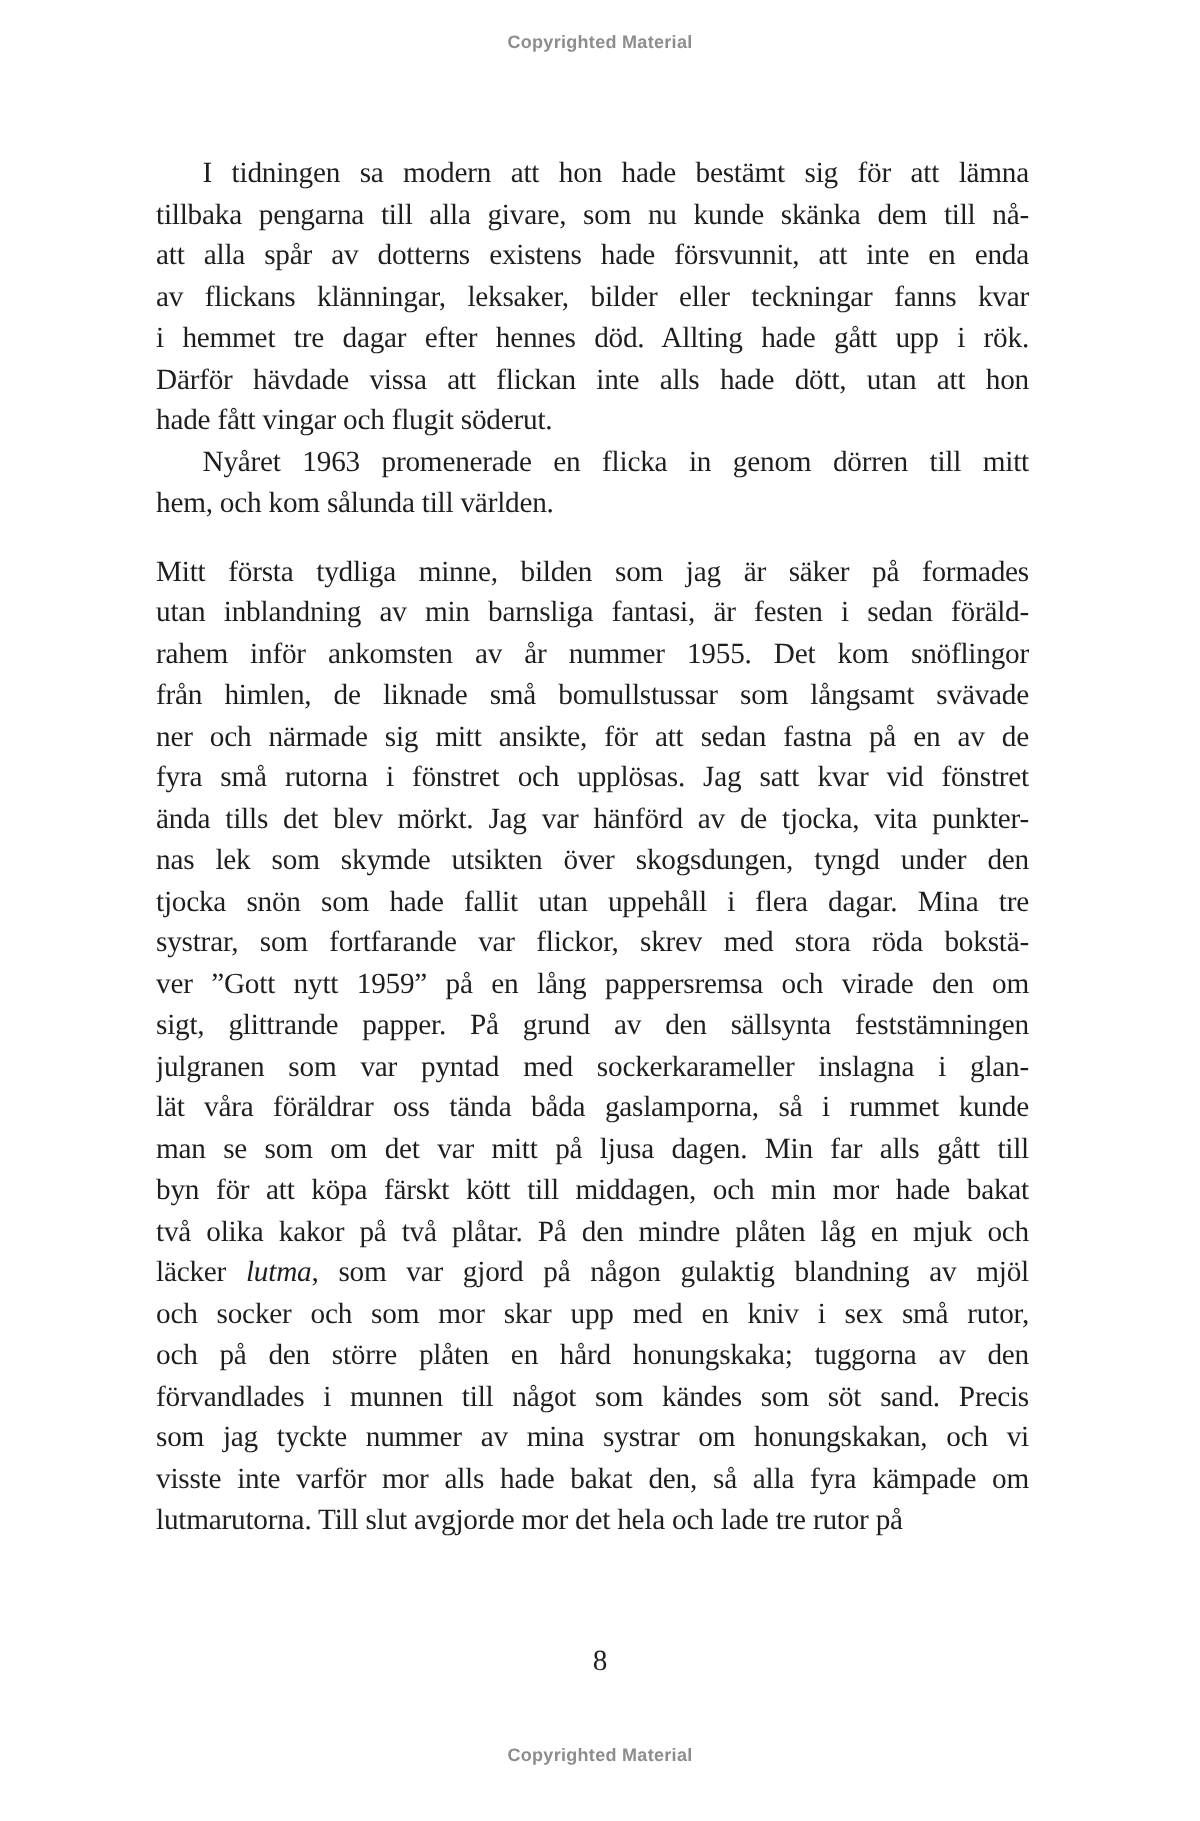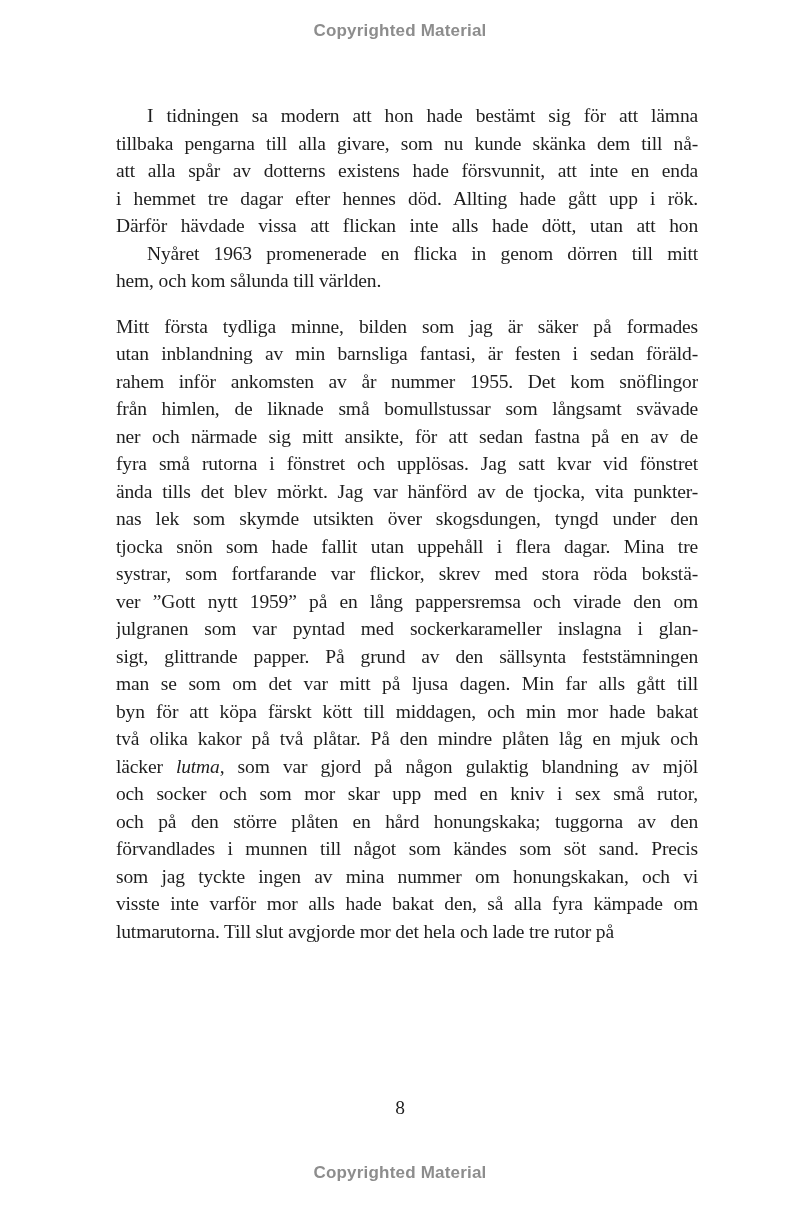--- a/index.html
+++ b/index.html
@@ -11,29 +11,29 @@
     overflow: hidden;
     font-family: "Liberation Serif", serif;
   }
   .notice {
     position: absolute;
     left: 0;
     width: 800px;
     text-align: center;
     font-family: "Liberation Sans", sans-serif;
     font-weight: bold;
-    font-size: 17px;
+    font-size: 12px;
     color: #8d8d8d;
     letter-spacing: 0.2px;
   }
   .notice-top { top: 21px; }
   .notice-bottom { top: 1163px; }
   .text-block {
     position: absolute;
-    left: 116px;
+    left: 104px;
     top: 102px;
     width: 582px;
     color: #1e1e1e;
     font-size: 19.5px;
     line-height: 27.5px;
     letter-spacing: -0.15px;
   }
   .para.space-before { margin-top: 18px; }
   .line {
     height: 27.5px;
@@ -59,49 +59,52 @@
 </head>
 <body>
 
 <div class="notice notice-top">Copyrighted Material</div>
 
 <div class="text-block">
     <div class="para">
       <div class="line indent"><span>I tidningen sa modern att hon hade bestämt sig för att lämna</span></div>
       <div class="line"><span>tillbaka pengarna till alla givare, som nu kunde skänka dem till nå-</span></div>
       <div class="line"><span>att alla spår av dotterns existens hade försvunnit, att inte en enda</span></div>
+      <div class="line"><span>av flickans klänningar, leksaker, bilder eller teckningar fanns kvar</span></div>
       <div class="line"><span>i hemmet tre dagar efter hennes död. Allting hade gått upp i rök.</span></div>
       <div class="line"><span>Därför hävdade vissa att flickan inte alls hade dött, utan att hon</span></div>
+      <div class="line last"><span>hade fått vingar och flugit söderut.</span></div>
     </div>
     <div class="para">
       <div class="line indent"><span>Nyåret 1963 promenerade en flicka in genom dörren till mitt</span></div>
       <div class="line last"><span>hem, och kom sålunda till världen.</span></div>
     </div>
     <div class="para space-before">
       <div class="line"><span>Mitt första tydliga minne, bilden som jag är säker på formades</span></div>
       <div class="line"><span>utan inblandning av min barnsliga fantasi, är festen i sedan föräld-</span></div>
       <div class="line"><span>rahem inför ankomsten av år nummer 1955. Det kom snöflingor</span></div>
       <div class="line"><span>från himlen, de liknade små bomullstussar som långsamt svävade</span></div>
       <div class="line"><span>ner och närmade sig mitt ansikte, för att sedan fastna på en av de</span></div>
       <div class="line"><span>fyra små rutorna i fönstret och upplösas. Jag satt kvar vid fönstret</span></div>
       <div class="line"><span>ända tills det blev mörkt. Jag var hänförd av de tjocka, vita punkter-</span></div>
       <div class="line"><span>nas lek som skymde utsikten över skogsdungen, tyngd under den</span></div>
       <div class="line"><span>tjocka snön som hade fallit utan uppehåll i flera dagar. Mina tre</span></div>
       <div class="line"><span>systrar, som fortfarande var flickor, skrev med stora röda bokstä-</span></div>
       <div class="line"><span>ver ”Gott nytt 1959” på en lång pappersremsa och virade den om</span></div>
+      <div class="line"><span>sigt, glittrande papper. På grund av den sällsynta feststämningen</span></div>
       <div class="line"><span>julgranen som var pyntad med sockerkarameller inslagna i glan-</span></div>
-      <div class="line"><span>sigt, glittrande papper. På grund av den sällsynta feststämningen</span></div>
+      <div class="line"><span>lät våra föräldrar oss tända båda gaslamporna, så i rummet kunde</span></div>
       <div class="line"><span>man se som om det var mitt på ljusa dagen. Min far alls gått till</span></div>
       <div class="line"><span>byn för att köpa färskt kött till middagen, och min mor hade bakat</span></div>
       <div class="line"><span>två olika kakor på två plåtar. På den mindre plåten låg en mjuk och</span></div>
       <div class="line"><span>läcker </span><i>lutma</i><span>, som var gjord på någon gulaktig blandning av mjöl</span></div>
       <div class="line"><span>och socker och som mor skar upp med en kniv i sex små rutor,</span></div>
       <div class="line"><span>och på den större plåten en hård honungskaka; tuggorna av den</span></div>
       <div class="line"><span>förvandlades i munnen till något som kändes som söt sand. Precis</span></div>
-      <div class="line"><span>som jag tyckte ingen av mina nummer om honungskakan, och vi</span></div>
+      <div class="line"><span>som jag tyckte nummer av mina systrar om honungskakan, och vi</span></div>
       <div class="line"><span>visste inte varför mor alls hade bakat den, så alla fyra kämpade om</span></div>
       <div class="line last"><span>lutmarutorna. Till slut avgjorde mor det hela och lade tre rutor på</span></div>
     </div>
   </div>
 
 <div class="page-number">8</div>
 
 <div class="notice notice-bottom">Copyrighted Material</div>
 
 </body></html>

